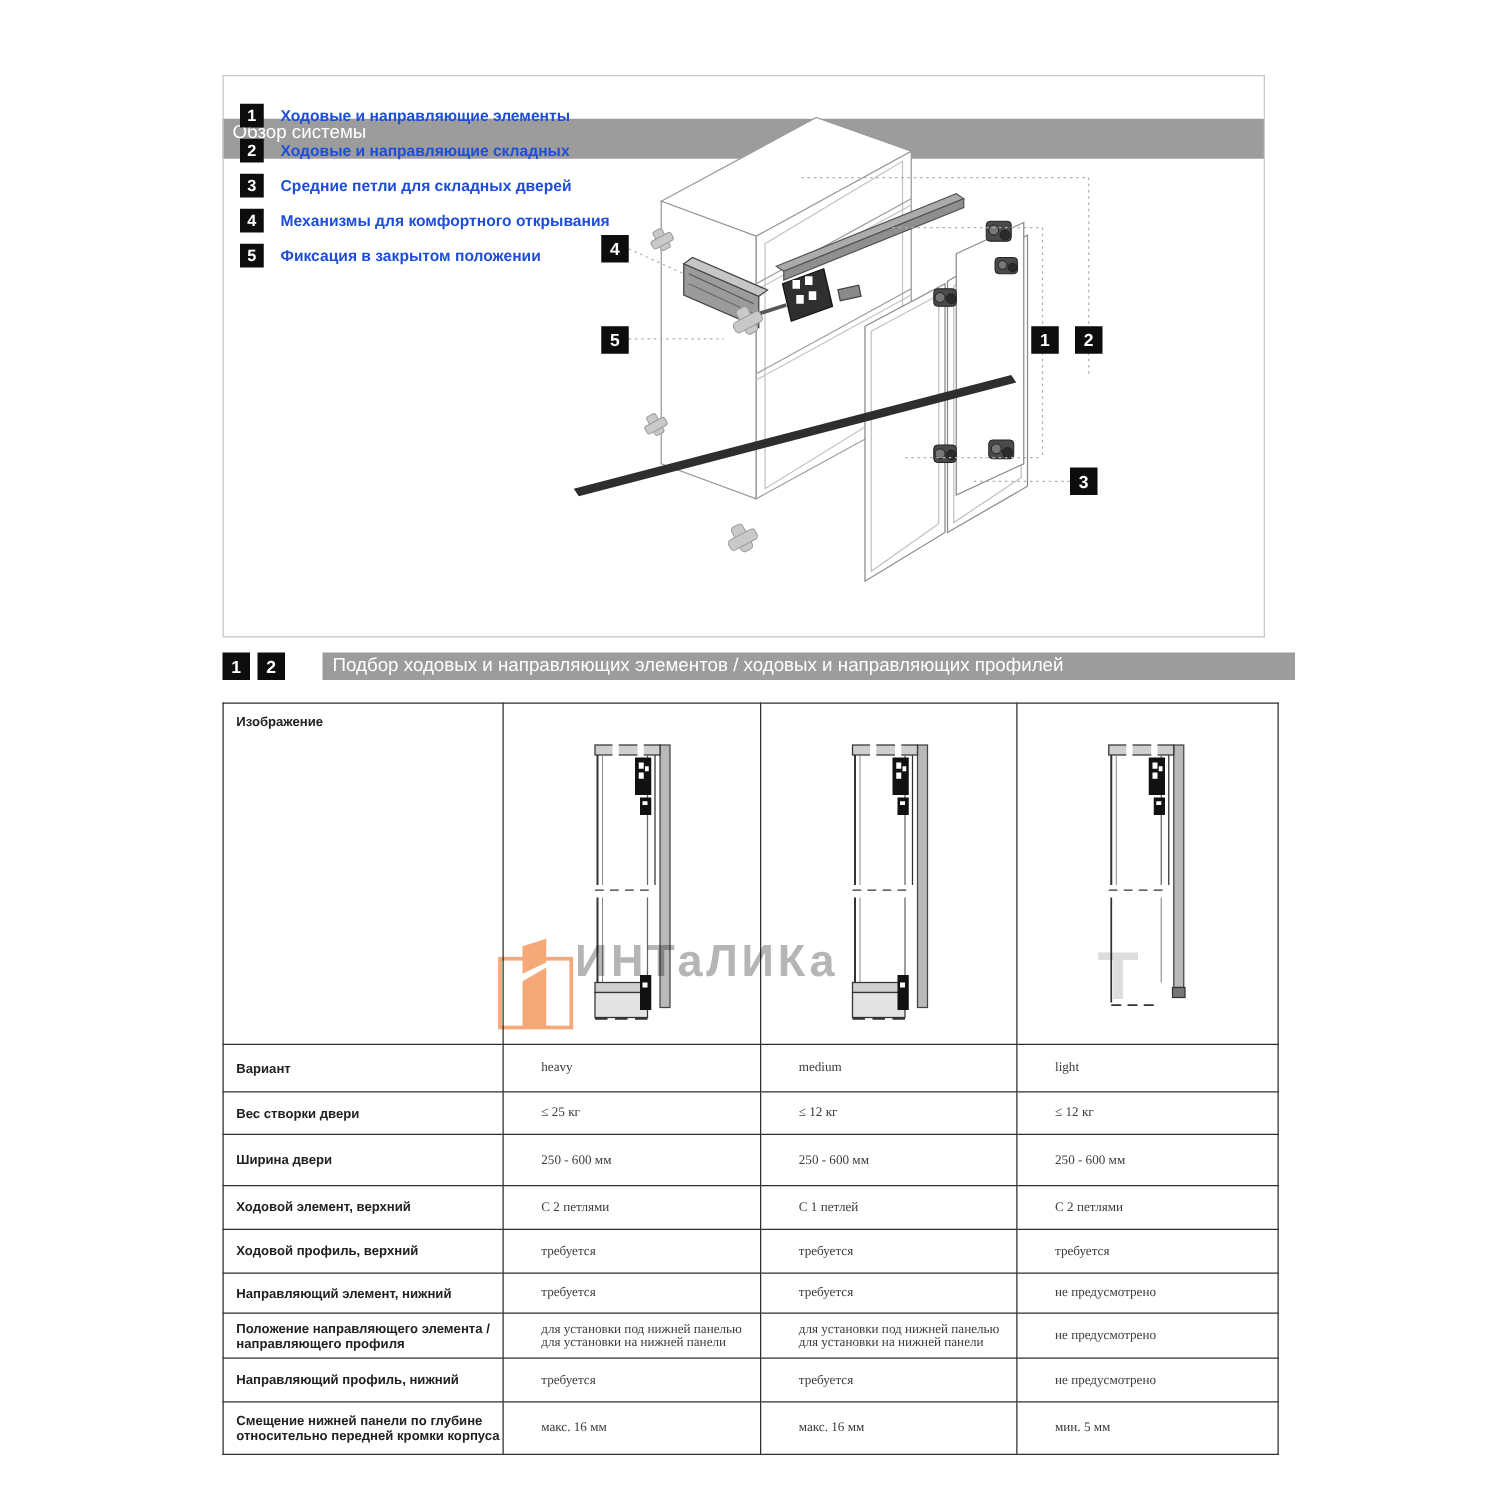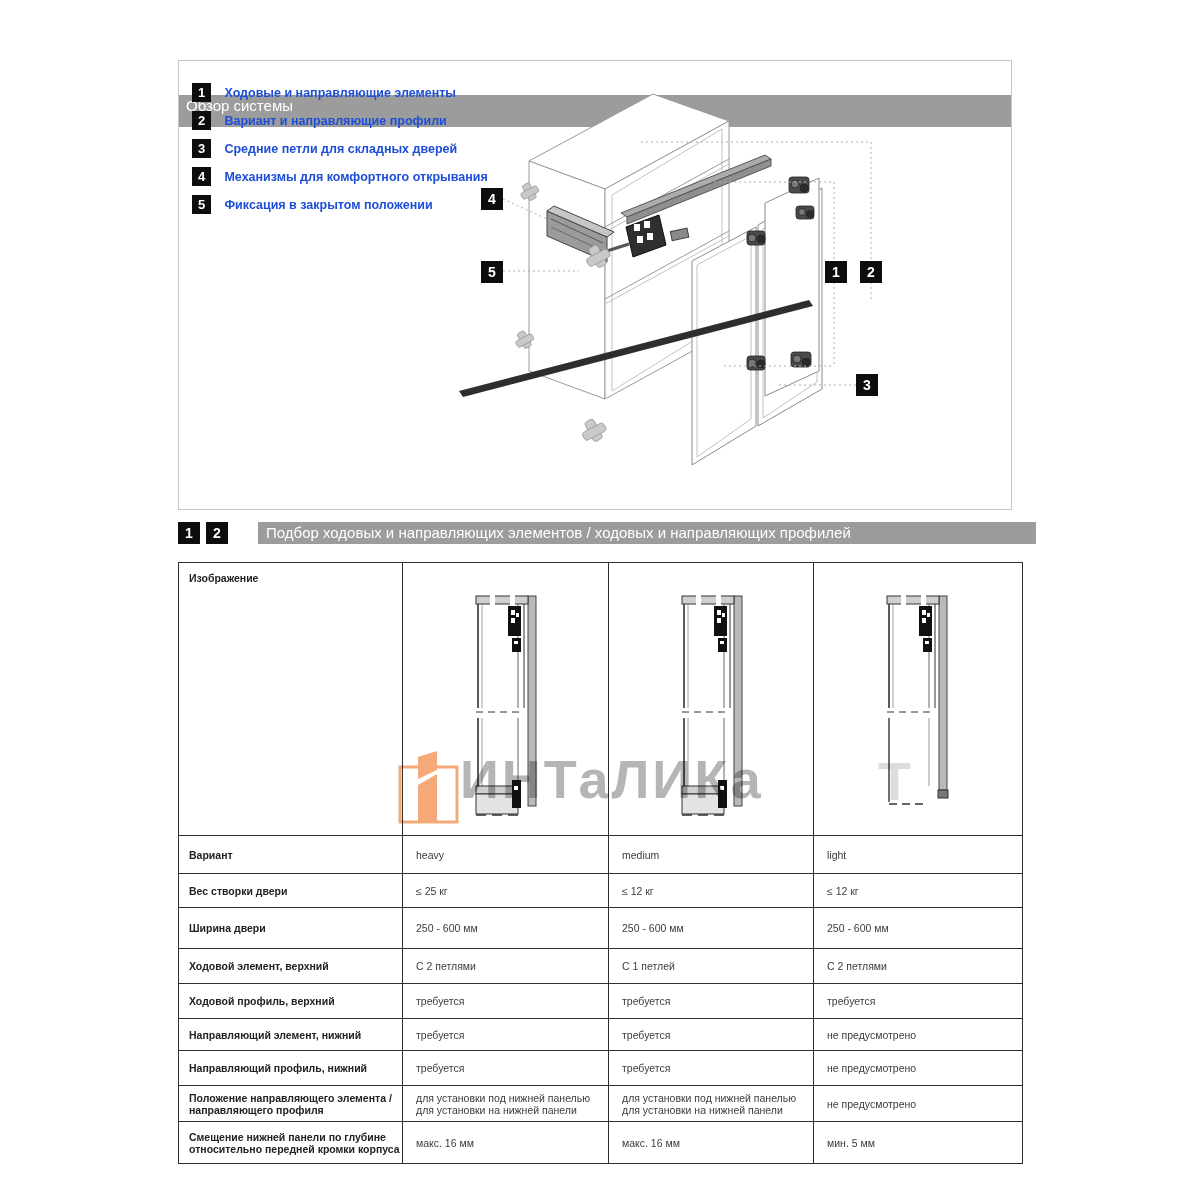--- a/index.html
+++ b/index.html
@@ -26,28 +26,28 @@
                 color:#1d4ed8;vertical-align:middle;}
   .diagram{position:absolute;left:0;top:0;}
   .diagram text{font:bold 14px "Liberation Sans", sans-serif;fill:#ffffff;}
 
   
   .tbl{position:absolute;left:178px;top:562px;width:844px;border-collapse:collapse;
        table-layout:fixed;}
   .tbl td{border:1.5px solid #2e2e2e;vertical-align:middle;box-sizing:border-box;
           font-size:10.5px;color:#3c3c3c;white-space:pre-line;overflow:hidden;}
   .tbl td.lbl{font-weight:bold;color:#222;padding-left:10px;}
-  .tbl td.val{padding-left:13px;}
+  .tbl td.val{padding-left:30px;font-family:Liberation Serif, serif;}
   .tbl tr.r-img td{vertical-align:top;margin-top:32px;}
   .tbl tr.r-img td.lbl{padding-top:9px;}
   .vdraw{display:block;margin:14px 0 0 68px;}
 
   
   .wm-logo{position:absolute;left:392px;top:748px;mix-blend-mode:multiply;opacity:.95;}
-  .wm-text{position:absolute;left:460px;top:748px;font-size:54px;font-weight:bold;
+  .wm-text{position:absolute;left:460px;top:748px;font-size:36px;font-weight:bold;
            letter-spacing:3px;color:#a8a8a8;mix-blend-mode:multiply;opacity:.85;}
   .wm-t{position:absolute;left:878px;top:750px;font-size:54px;font-weight:bold;
         color:#dddddd;mix-blend-mode:multiply;}
 </style>
 </head>
 <body>
 
 <div class="page">
 
   <div class="bar-header sec1-header">
@@ -176,21 +176,21 @@
       </g>
     </svg>
 
     <div class="legend">
       <div class="legend-item">
         <span class="legend-badge">1</span>
         <span class="legend-label">Ходовые и направляющие элементы</span>
       </div>
       <div class="legend-item">
         <span class="legend-badge">2</span>
-        <span class="legend-label">Вариант и направляющие профили</span>
+        <span class="legend-label">Ходовые и направляющие складных</span>
       </div>
       <div class="legend-item">
         <span class="legend-badge">3</span>
         <span class="legend-label">Средние петли для складных дверей</span>
       </div>
       <div class="legend-item">
         <span class="legend-badge">4</span>
         <span class="legend-label">Механизмы для комфортного открывания</span>
       </div>
       <div class="legend-item">
@@ -325,35 +325,35 @@
       <td class="val">требуется</td>
       <td class="val">требуется</td>
       <td class="val">требуется</td>
     </tr>
     <tr style="height:32px">
       <td class="lbl">Направляющий элемент, нижний</td>
       <td class="val">требуется</td>
       <td class="val">требуется</td>
       <td class="val">не предусмотрено</td>
     </tr>
-    <tr style="height:35px">
-      <td class="lbl">Направляющий профиль, нижний</td>
-      <td class="val">требуется</td>
-      <td class="val">требуется</td>
-      <td class="val">не предусмотрено</td>
-    </tr>
     <tr style="height:36px">
       <td class="lbl">Положение направляющего элемента /
 направляющего профиля</td>
       <td class="val">для установки под нижней панелью
 для установки на нижней панели</td>
       <td class="val">для установки под нижней панелью
 для установки на нижней панели</td>
       <td class="val">не предусмотрено</td>
     </tr>
+    <tr style="height:35px">
+      <td class="lbl">Направляющий профиль, нижний</td>
+      <td class="val">требуется</td>
+      <td class="val">требуется</td>
+      <td class="val">не предусмотрено</td>
+    </tr>
     <tr style="height:42px">
       <td class="lbl">Смещение нижней панели по глубине
 относительно передней кромки корпуса</td>
       <td class="val">макс. 16 мм</td>
       <td class="val">макс. 16 мм</td>
       <td class="val">мин. 5 мм</td>
     </tr>
   </tbody>
     </table>
 

